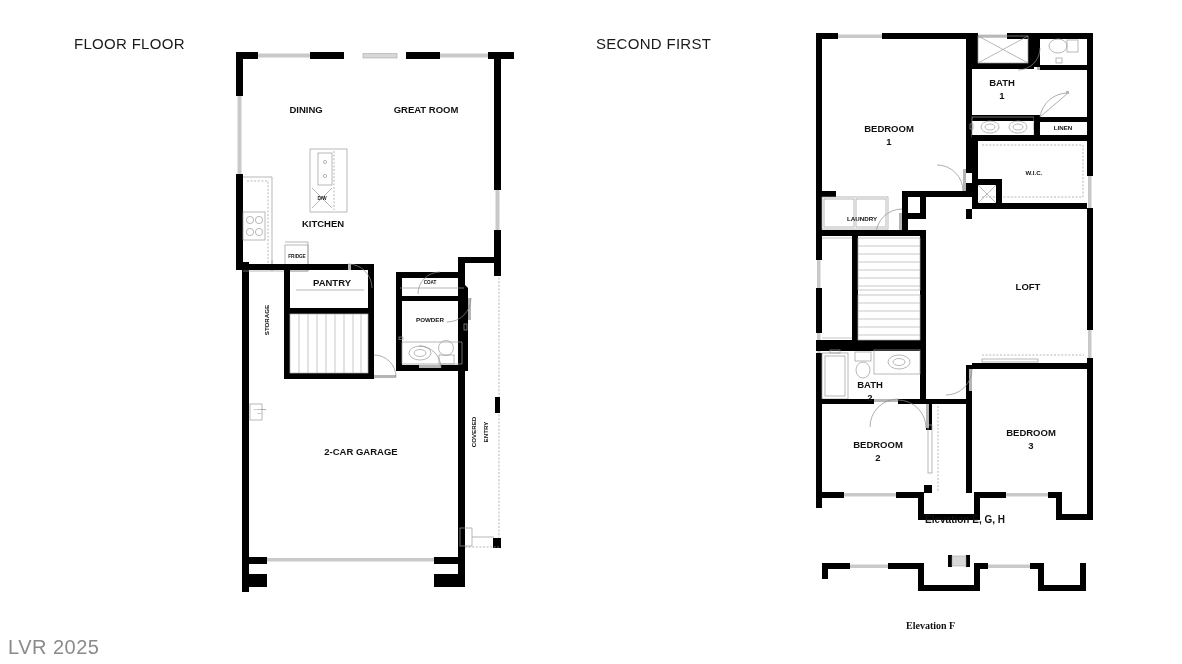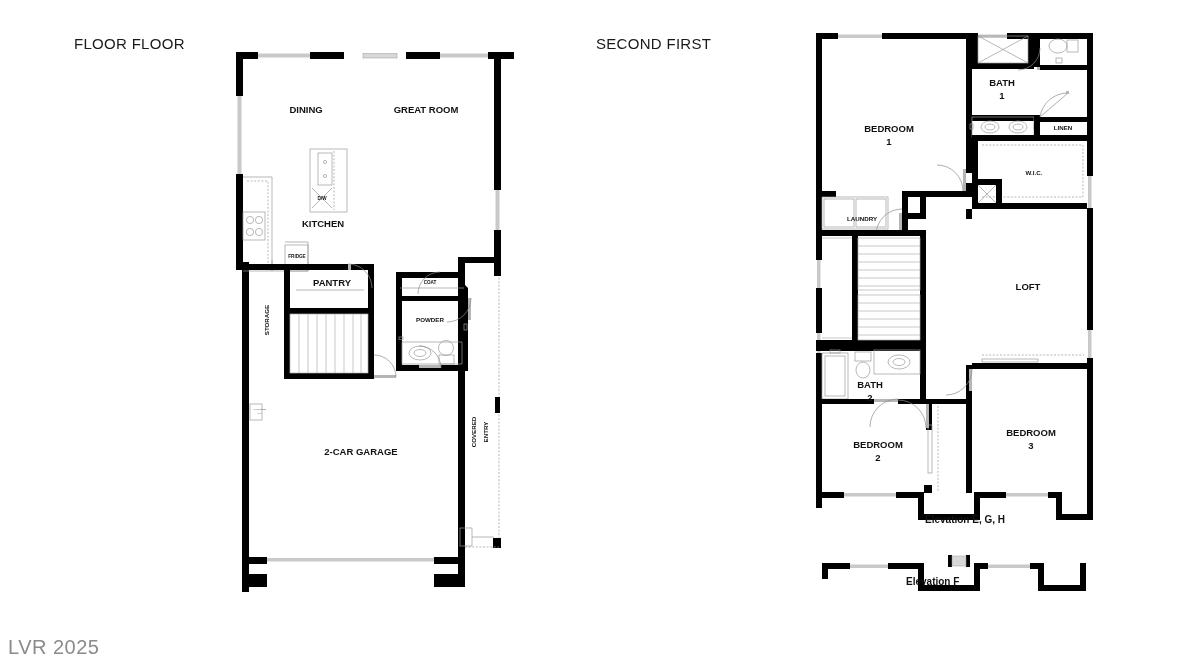--- a/index.html
+++ b/index.html
@@ -33,21 +33,21 @@
   }
 
   .elev-caption {
     position: absolute;
     font-size: 10px;
     font-weight: bold;
     color: #111;
     white-space: nowrap;
   }
   #cap-egh { left: 925px; top: 514px; }
-  #cap-f   { left: 906px; top: 576px; }
+  #cap-f   { left: 906px; top: 620px; font-family: Liberation Serif, serif; }
 
   
   .plan { position: absolute; }
   #plan-first   { left: 236px; top: 52px;  width: 285px; height: 535px; }
   #plan-second  { left: 806px; top: 25px;  width: 300px; height: 485px; }
   #plan-elev-f  { left: 806px; top: 555px; width: 300px; height: 50px; }
 
   .plan svg { display: block; overflow: visible; }
 
   

